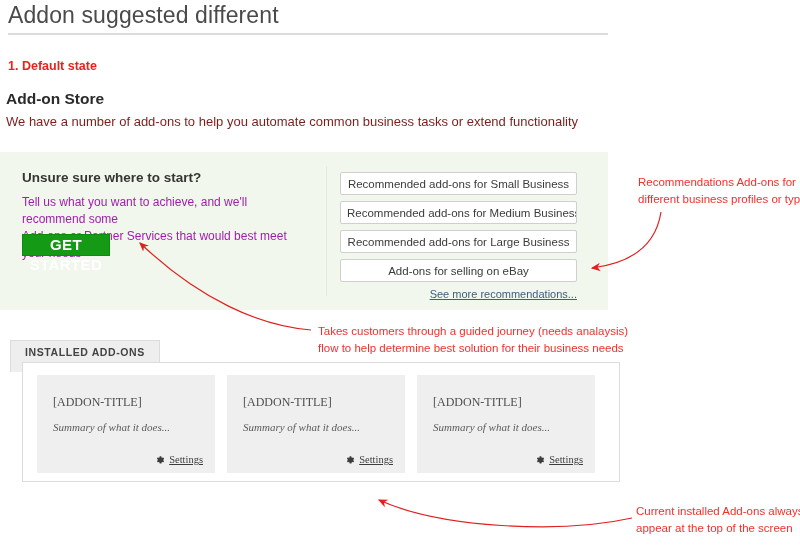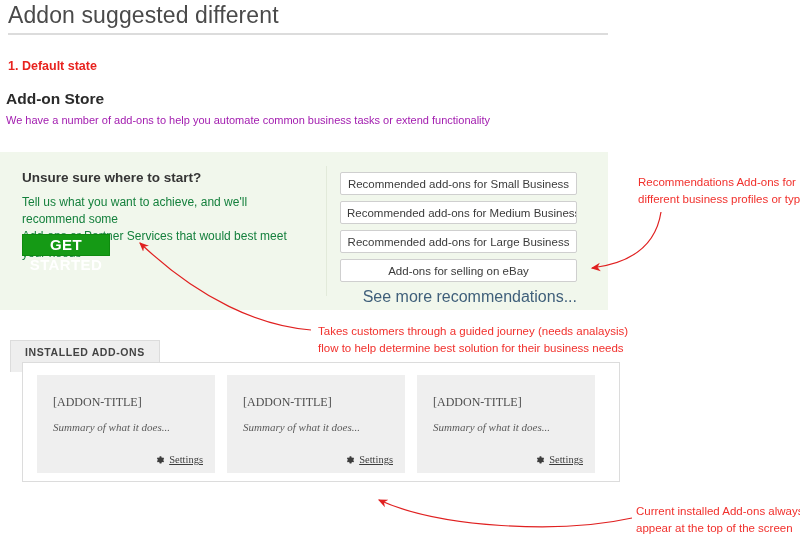--- a/index.html
+++ b/index.html
@@ -59,23 +59,23 @@
     top: 90px;
     font-size: 15.5px;
     font-weight: 700;
     color: #2b2b2b;
     white-space: nowrap;
   }
   .store-sub {
     position: absolute;
     left: 6px;
     top: 114px;
-    font-size: 11px;
+    font-size: 13px;
     font-weight: 400;
-    color: #a21caf;
+    color: #7f1d1d;
     white-space: nowrap;
   }
 
   
   .promo-panel {
     position: absolute;
     left: 0px;
     top: 152px;
     width: 608px;
     height: 158px;
@@ -91,21 +91,21 @@
   .promo-title {
     font-size: 13.5px;
     font-weight: 600;
     color: #353535;
     margin: 0 0 9px 0;
     white-space: nowrap;
   }
   .promo-body {
     font-size: 12px;
     line-height: 17px;
-    color: #15803d;
+    color: #a21caf;
     margin: 0;
   }
   .get-started-btn {
     position: absolute;
     left: 22px;
     top: 82px;
     width: 88px;
     height: 22px;
     background: #159a15;
     border: 1px solid #0e8a0e;
@@ -149,22 +149,23 @@
     box-sizing: border-box;
     cursor: pointer;
     font-family: "Liberation Sans", sans-serif;
     white-space: nowrap;
     overflow: hidden;
   }
   .see-more {
     display: block;
     width: 237px;
     text-align: right;
-    font-size: 16px;
+    font-size: 11px;
     color: #3f5f7a;
+    text-decoration: underline;
     cursor: pointer;
     white-space: nowrap;
   }
 
   
   .tab-strip {
     position: absolute;
     left: 10px;
     top: 340px;
     width: 598px;

